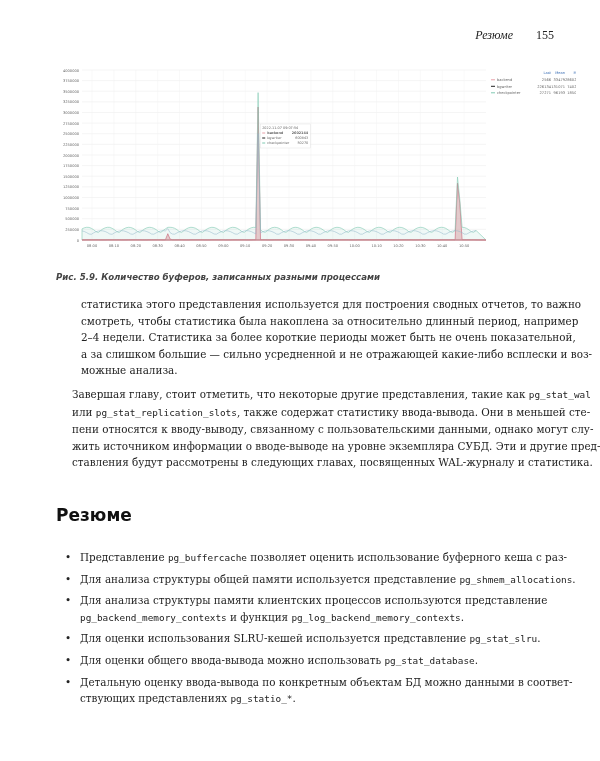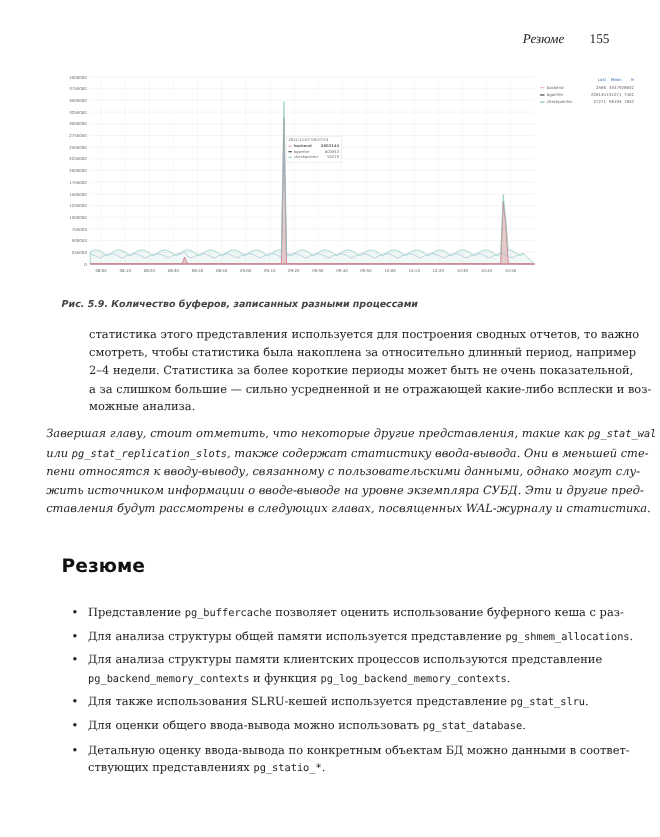--- a/index.html
+++ b/index.html
@@ -27,21 +27,21 @@
       position: absolute; left: 56px; top: 272px;
       font-family: "DejaVu Sans", sans-serif; font-style: italic; font-size: 8.6px; color: #444; font-weight: bold;
     }
     .para {
       position: absolute; font-family: "DejaVu Serif", serif; font-size: 10.4px;
       line-height: 16.6px; color: #222; text-align: justify; margin: 0;
     }
     .para .line { display: block; white-space: nowrap; text-align-last: justify; }
     .para .line.last { text-align-last: left; }
     .p1 { left: 81px; top: 296px; width: 435px; }
-    .p2 { left: 42px; top: 386px; width: 460px; font-style: italic; }
+    .p2 { left: 72px; top: 386px; width: 460px; }
     .mono { font-family: "DejaVu Sans Mono", monospace; font-size: 9.4px; }
     h2.section-title {
       position: absolute; left: 56px; top: 505px; margin: 0;
       font-family: "DejaVu Sans", sans-serif; font-weight: bold; font-size: 17px; color: #111;
     }
     .bullets { position: absolute; left: 62px; top: 549px; width: 455px; margin: 0; padding: 0; list-style: none; }
     .bullets li {
       position: relative; padding-left: 18px; font-size: 10.4px; line-height: 16.6px;
       margin-bottom: 4px; font-family: "DejaVu Serif", serif; color: #222;
     }
@@ -194,21 +194,21 @@
     <span class="bullet-mark">•</span>
     <span class="line"><span>Для анализа структуры общей памяти используется представление </span><span class="mono">pg_shmem_allocations</span><span>.</span></span>
   </li>
   <li>
     <span class="bullet-mark">•</span>
     <span class="line just">Для анализа структуры памяти клиентских процессов используются представление</span>
     <span class="line"><span class="mono">pg_backend_memory_contexts</span><span> и функция </span><span class="mono">pg_log_backend_memory_contexts</span><span>.</span></span>
   </li>
   <li>
     <span class="bullet-mark">•</span>
-    <span class="line"><span>Для также использования SLRU-кешей используется представление </span><span class="mono">pg_stat_slru</span><span>.</span></span>
+    <span class="line"><span>Для оценки использования SLRU-кешей используется представление </span><span class="mono">pg_stat_slru</span><span>.</span></span>
   </li>
   <li>
     <span class="bullet-mark">•</span>
     <span class="line"><span>Для оценки общего ввода-вывода можно использовать </span><span class="mono">pg_stat_database</span><span>.</span></span>
   </li>
   <li>
     <span class="bullet-mark">•</span>
     <span class="line just">Детальную оценку ввода-вывода по конкретным объектам БД можно данными в соответ-</span>
     <span class="line"><span>ствующих представлениях </span><span class="mono">pg_statio_*</span><span>.</span></span>
   </li>

